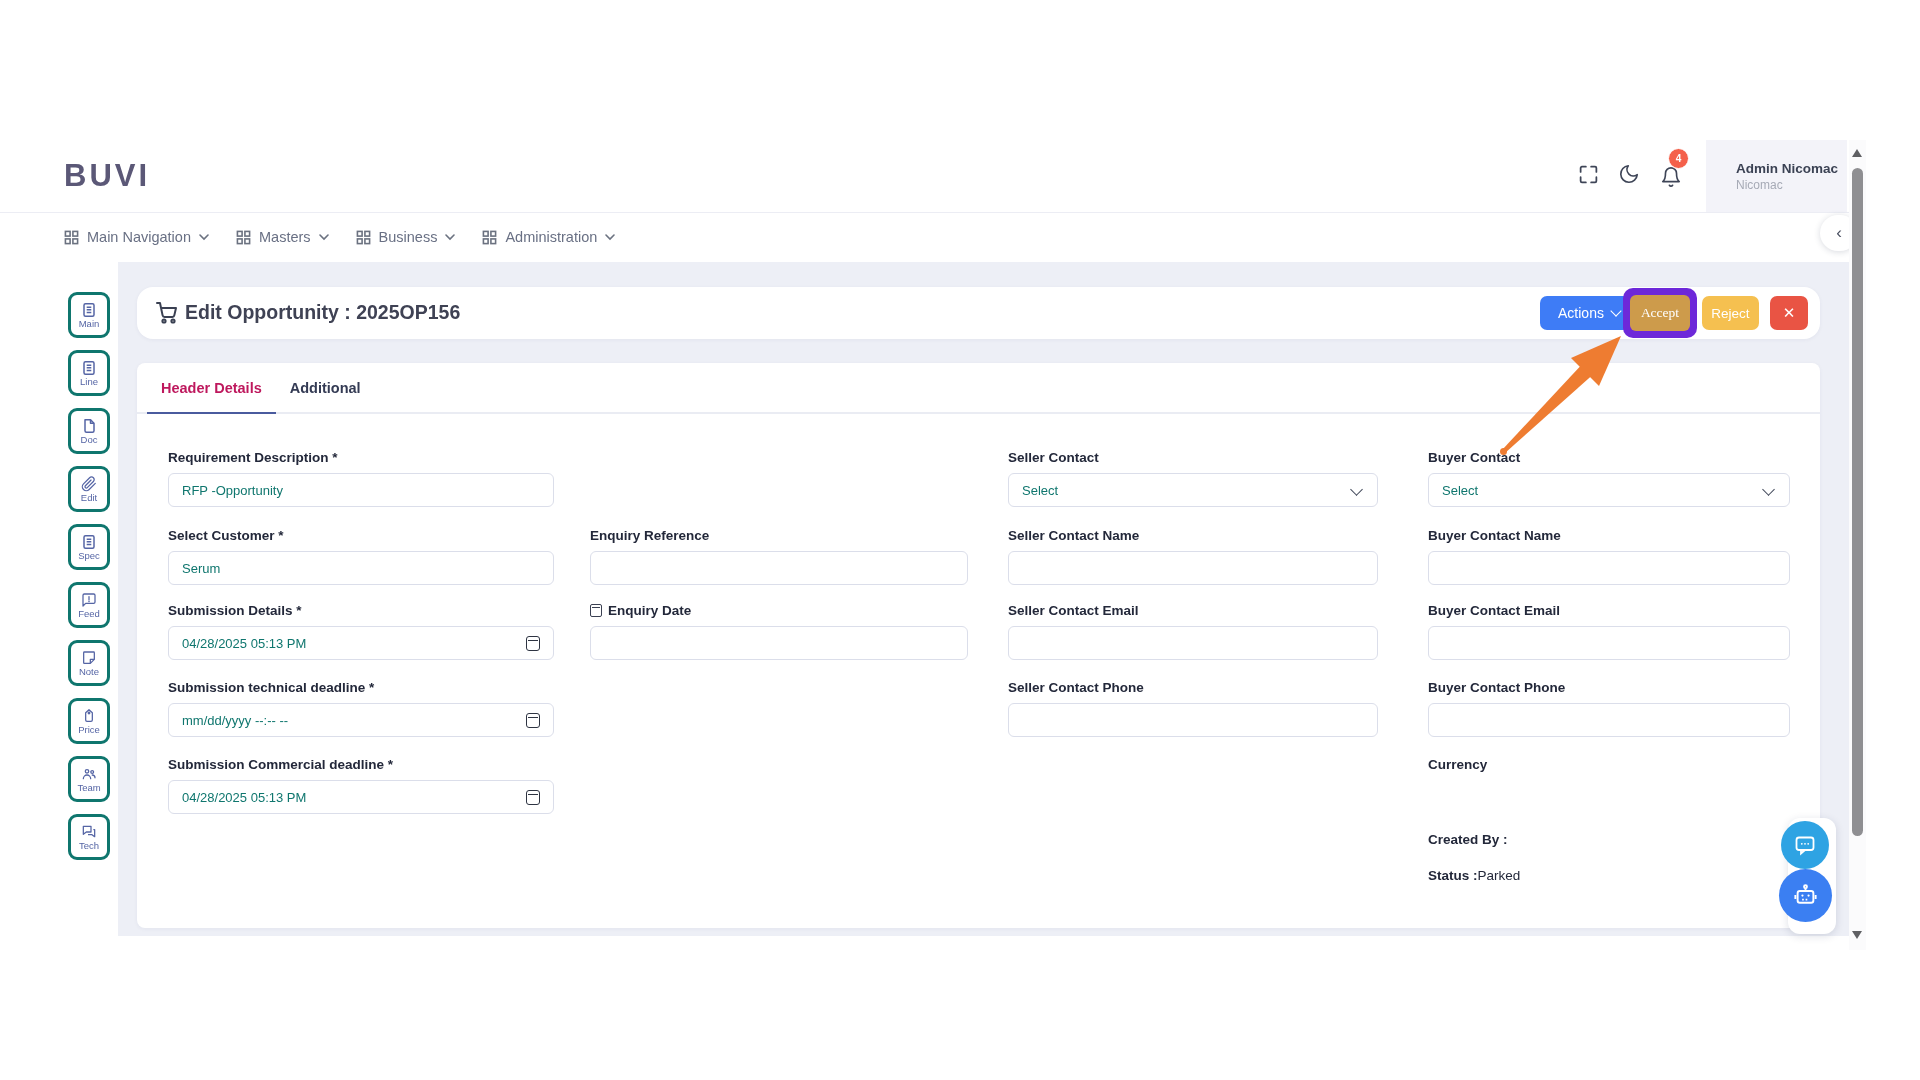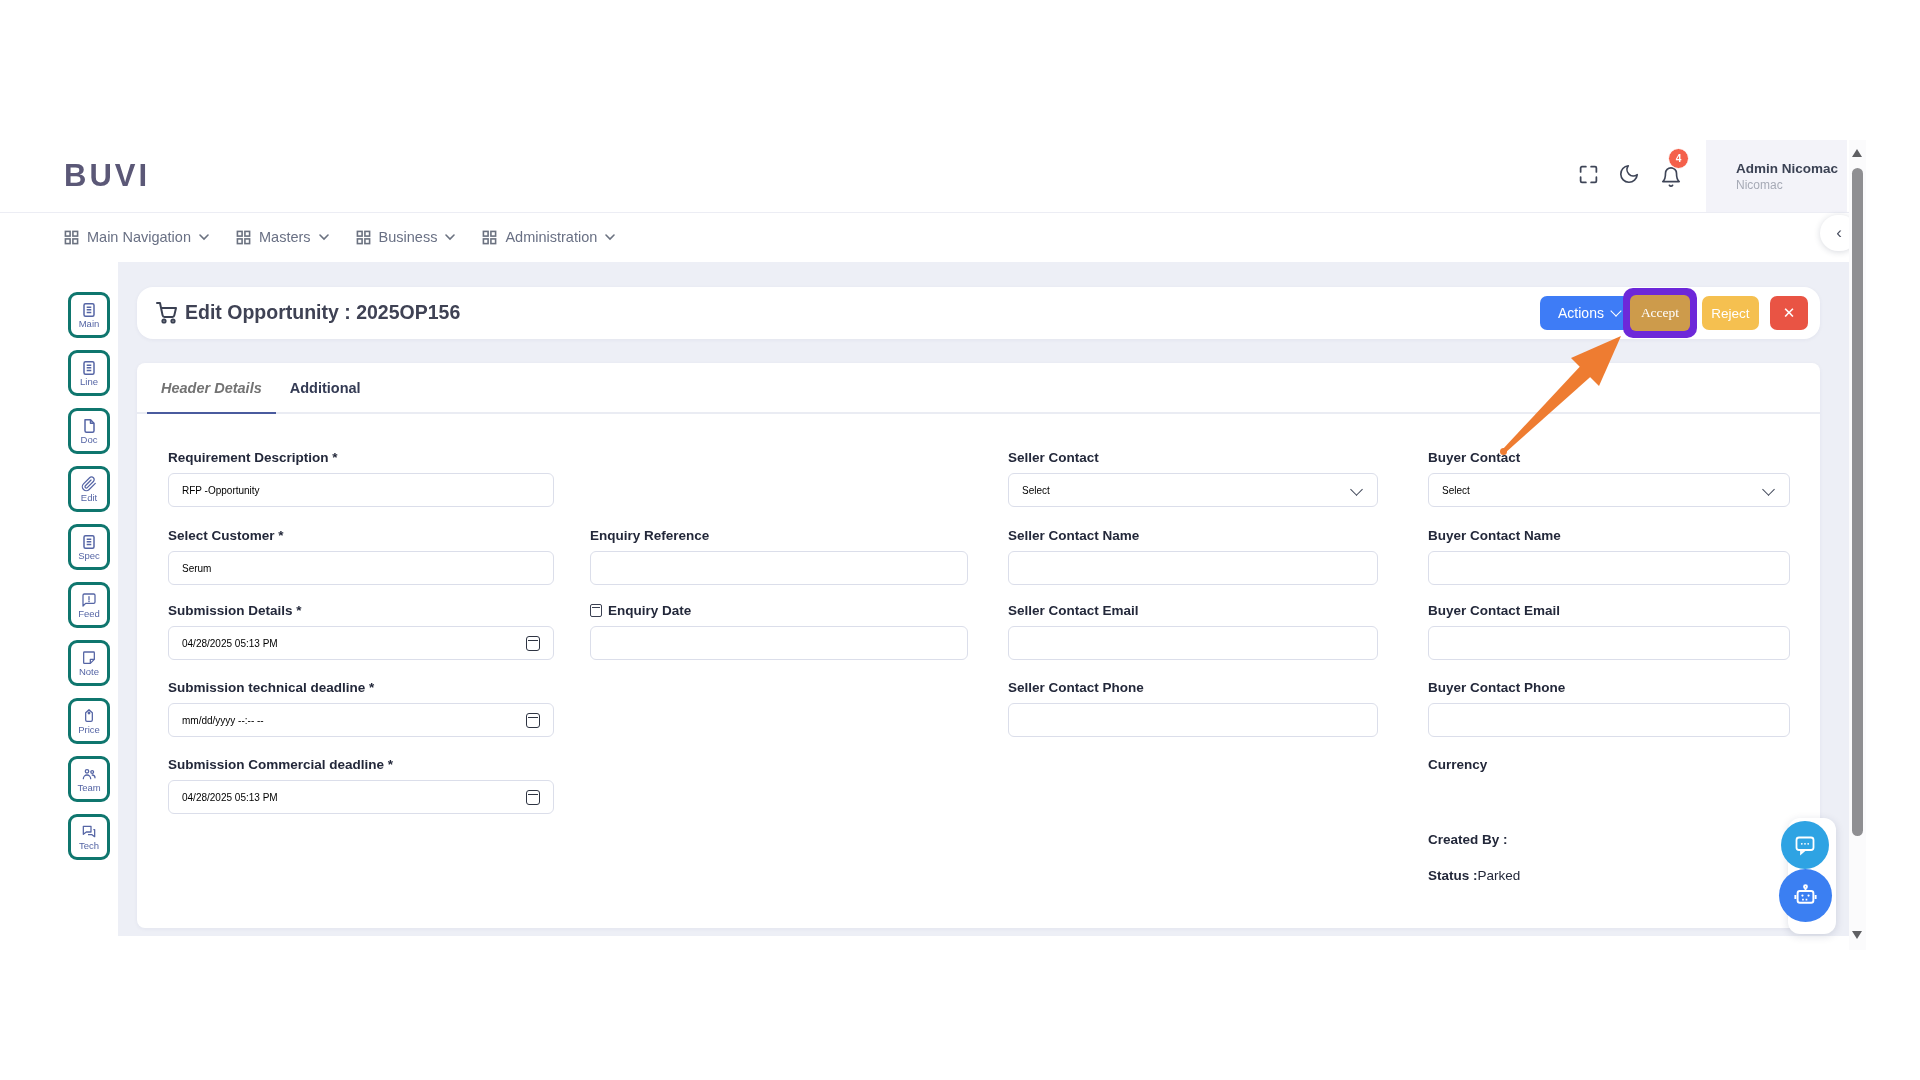--- a/index.html
+++ b/index.html
@@ -46,26 +46,26 @@
   .btn-close{left:1633px;top:9px;width:38px;height:34px;background:#e95444;font-size:15px;}
   .chev-w{width:7px;height:7px;border-right:1.8px solid #fff;border-bottom:1.8px solid #fff;transform:rotate(45deg);margin-top:-4px;}
 
   
   .form-card{position:absolute;left:137px;top:363px;width:1683px;height:565px;background:#fff;border-radius:8px;
              box-shadow:0 1px 4px rgba(35,45,90,.05);}
   .tabs{position:absolute;left:0;top:0;width:100%;height:51px;border-bottom:2px solid #eaecf3;box-sizing:border-box;
         display:flex;align-items:stretch;padding-left:10px;}
   .tab{display:flex;align-items:center;padding:0 14px;font-size:14.5px;font-weight:600;color:#343b54;cursor:pointer;
        border-bottom:2px solid transparent;margin-bottom:-2px;}
-  .tab.active{color:#737373;border-bottom-color:#4a5b9e;font-style:italic;}
+  .tab.active{color:#be185d;border-bottom-color:#4a5b9e;}
 
   .fgroup{position:absolute;}
   .flabel{display:flex;align-items:center;font-size:13.5px;font-weight:600;color:#23283a;line-height:19px;white-space:nowrap;}
   .fctrl{margin-top:6px;height:34px;border:1px solid #dbdeea;border-radius:6px;background:#fff;box-sizing:border-box;
-         display:flex;align-items:center;padding:0 13px;font-size:10px;color:#000000;position:relative;}
+         display:flex;align-items:center;padding:0 13px;font-size:13px;color:#0f766e;position:relative;}
   input.fctrl{width:100%;font-family:inherit;outline:none;}
   .sel-chev{position:absolute;right:16px;top:11px;width:8px;height:8px;border-right:1.7px solid #3e4557;border-bottom:1.7px solid #3e4557;transform:rotate(45deg);}
   .cal{position:absolute;right:13px;top:9px;width:12px;height:13px;border:1.7px solid #2e3442;border-radius:3px;}
   .cal::before{content:"";position:absolute;left:1px;right:1px;top:2.5px;border-top:1.7px solid #2e3442;}
   .cal-label{position:relative;width:10px;height:11px;border:1.5px solid #3a4052;border-radius:2px;margin-right:6px;flex:none;}
   .cal-label::before{content:"";position:absolute;left:1px;right:1px;top:2px;border-top:1.5px solid #3a4052;}
   .static-line{position:absolute;font-size:13.5px;color:#23283a;white-space:nowrap;}
   .static-line b{font-weight:700;}
 
   

